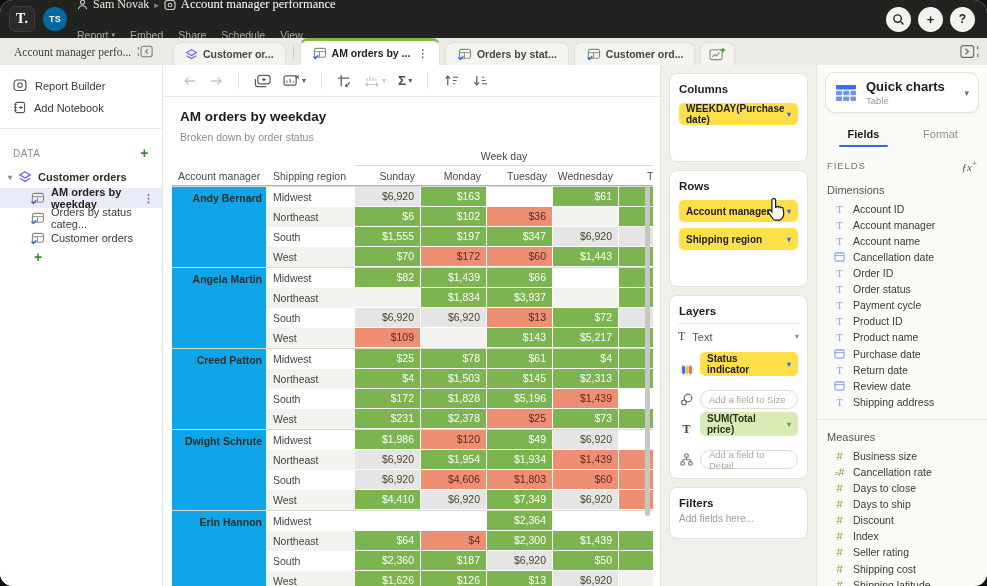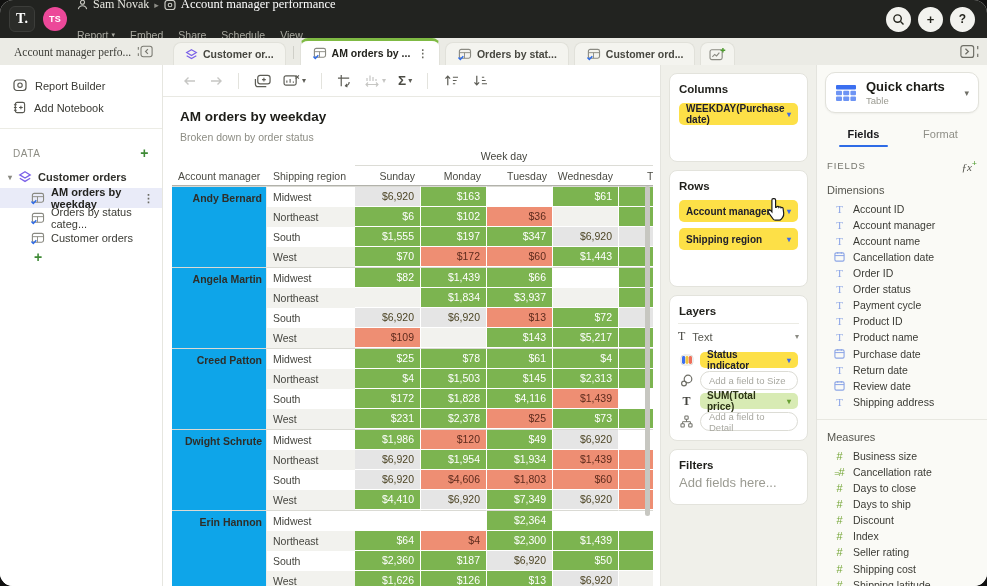--- a/index.html
+++ b/index.html
@@ -4,21 +4,21 @@
 <style>
   * { box-sizing: border-box; margin:0; padding:0; }
   html,body { background:#111110; }
   body { font-family:"Liberation Sans", sans-serif; -webkit-font-smoothing:antialiased; }
   .window { position:relative; width:987px; height:586px; background:#fff; border-radius:13px; overflow:hidden; }
 
   
   .topbar { height:38px; background:#222320; display:flex; align-items:center; padding:0 12px 0 9px; gap:8px; }
   .logo { width:26px; height:26px; border-radius:6px; background:#2b2c29; border:1px solid #3c3d3a; color:#fff;
           font-family:"Liberation Serif",serif; font-weight:700; font-size:14px; display:flex; align-items:center; justify-content:center; }
-  .avatar { width:24px; height:24px; border-radius:50%; background:#ec4899; color:#fff; font-size:9px; font-weight:700;
+  .avatar { width:24px; height:24px; border-radius:50%; background:#0369a1; color:#fff; font-size:9px; font-weight:700;
             display:flex; align-items:center; justify-content:center; letter-spacing:.3px; }
   .tb-main { display:flex; flex-direction:column; gap:16px; margin-left:2px; }
   .tb-title-row { display:flex; align-items:center; gap:5px; font-family:"Liberation Serif",serif; }
   .tb-user { color:#e9e9e2; font-size:12px; }
   .tb-title { color:#ffffff; font-size:12.5px; font-weight:400; }
   .tb-menu-row { display:flex; gap:15px; font-size:10.5px; color:#a9a9a0; margin-top:1px; }
   .tb-menu-row .menu-item { display:flex; align-items:center; gap:3px; cursor:default; }
   .tb-actions { margin-left:auto; display:flex; gap:7px; }
   .circle-btn { width:25px; height:25px; border-radius:50%; background:#f2f2ee; color:#26261f;
                 display:flex; align-items:center; justify-content:center; font-weight:700; font-size:13px; }
@@ -95,24 +95,24 @@
           padding:0 7px; font-size:10px; font-weight:600; color:#20202c; margin-bottom:6px; }
   .pill.lav { background:#fde047; } .pill.lav .pcaret{color:#3f6be8;}
   .pill.grn { background:#d8ebb4; color:#2b3315; } .pill.grn .pcaret{color:#68a033;}
   .pcaret { font-size:8px; }
   .card.columns { padding-bottom:30px; } .card.rows { padding-bottom:30px; }
   .layer-type { display:flex; align-items:center; gap:7px; height:26px; border-top:1px solid #ebebe4;
                 font-size:11px; color:#55554e; margin:0 -1px; }
   .layer-type .lt-caret { margin-left:auto; color:#8a8a82; font-size:8px; }
   .layer-row { display:flex; align-items:center; gap:6px; margin-top:3px; }
   .layer-row .lic { width:15px; flex:none; display:flex; justify-content:center; color:#6e6e66; }
-  .layer-row .pill { flex:1; margin-bottom:0; height:16px;gap:20px; }
+  .layer-row .pill { flex:1; margin-bottom:11px; height:24px;gap:20px; }
   .ghost-input { flex:1; height:19px; border:1px solid #dcdcd5; border-radius:10px; background:#fff;
                  font-size:9.5px; color:#a8a8a0; display:flex; align-items:center; padding:0 8px; }
-  .filters-hint { font-size:13px; color:#9b9b92; margin-top:2px; }
+  .filters-hint { font-size:10px; color:#9b9b92; margin-top:2px; }
 
   
   .inspector { flex:1; background:#fafaf6; border-left:1px solid #e4e4de; padding:7px 8px 0; overflow:hidden; }
   .type-card { background:#fff; border:1px solid #e2e2db; border-radius:10px; box-shadow:0 1px 2px rgba(0,0,0,.05);
                padding:6px 9px; display:flex; align-items:center; gap:9px; }
   .type-name { font-size:13px; font-weight:700; color:#1b1b16; }
   .type-sub { font-size:9.5px; color:#9a9a91; margin-top:1px; }
   .type-caret { margin-left:auto; color:#6e6e66; font-size:9px; }
   .itabs { display:flex; margin-top:9px; }
   .itab { flex:1; text-align:center; font-size:11px; color:#8f8f87; padding:6px 0 7px; position:relative; }
@@ -510,21 +510,21 @@
                   <td class="data cg">$4</td>
                   <td class="data cg">$1,503</td>
                   <td class="data cg">$145</td>
                   <td class="data cg">$2,313</td>
                   <td class="data cg"></td>
                 </tr>
                 <tr class="z0">
                   <td class="reg">South</td>
                   <td class="data cg">$172</td>
                   <td class="data cg">$1,828</td>
-                  <td class="data cg">$4,116</td>
+                  <td class="data cg">$5,196</td>
                   <td class="data cr">$1,439</td>
                   <td class="data empty"></td>
                 </tr>
                 <tr class="z1">
                   <td class="reg">West</td>
                   <td class="data cg">$231</td>
                   <td class="data cg">$2,378</td>
                   <td class="data cr">$25</td>
                   <td class="data cg">$73</td>
                   <td class="data cg"></td>

